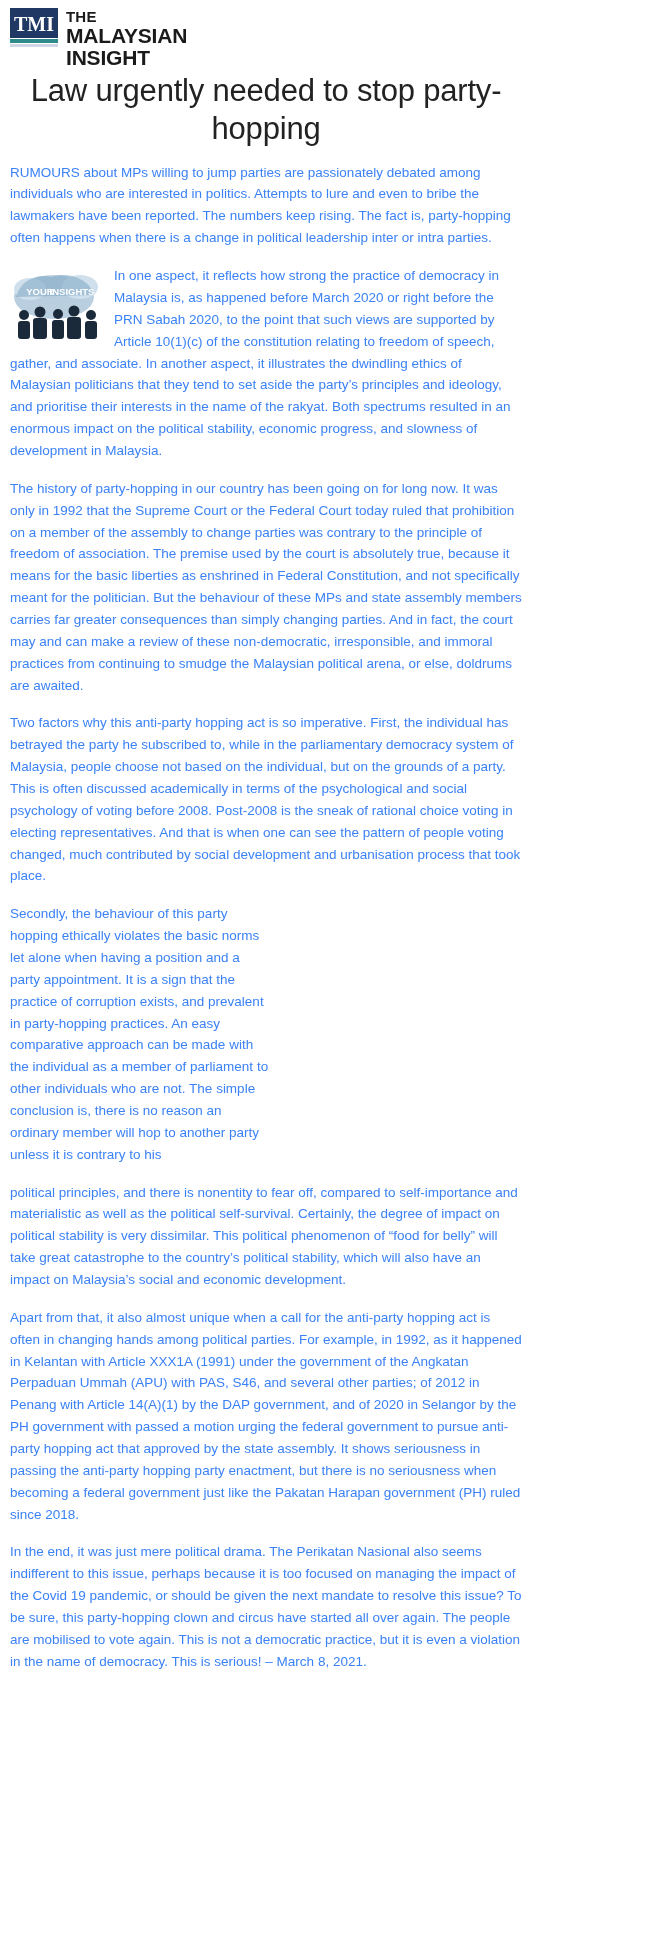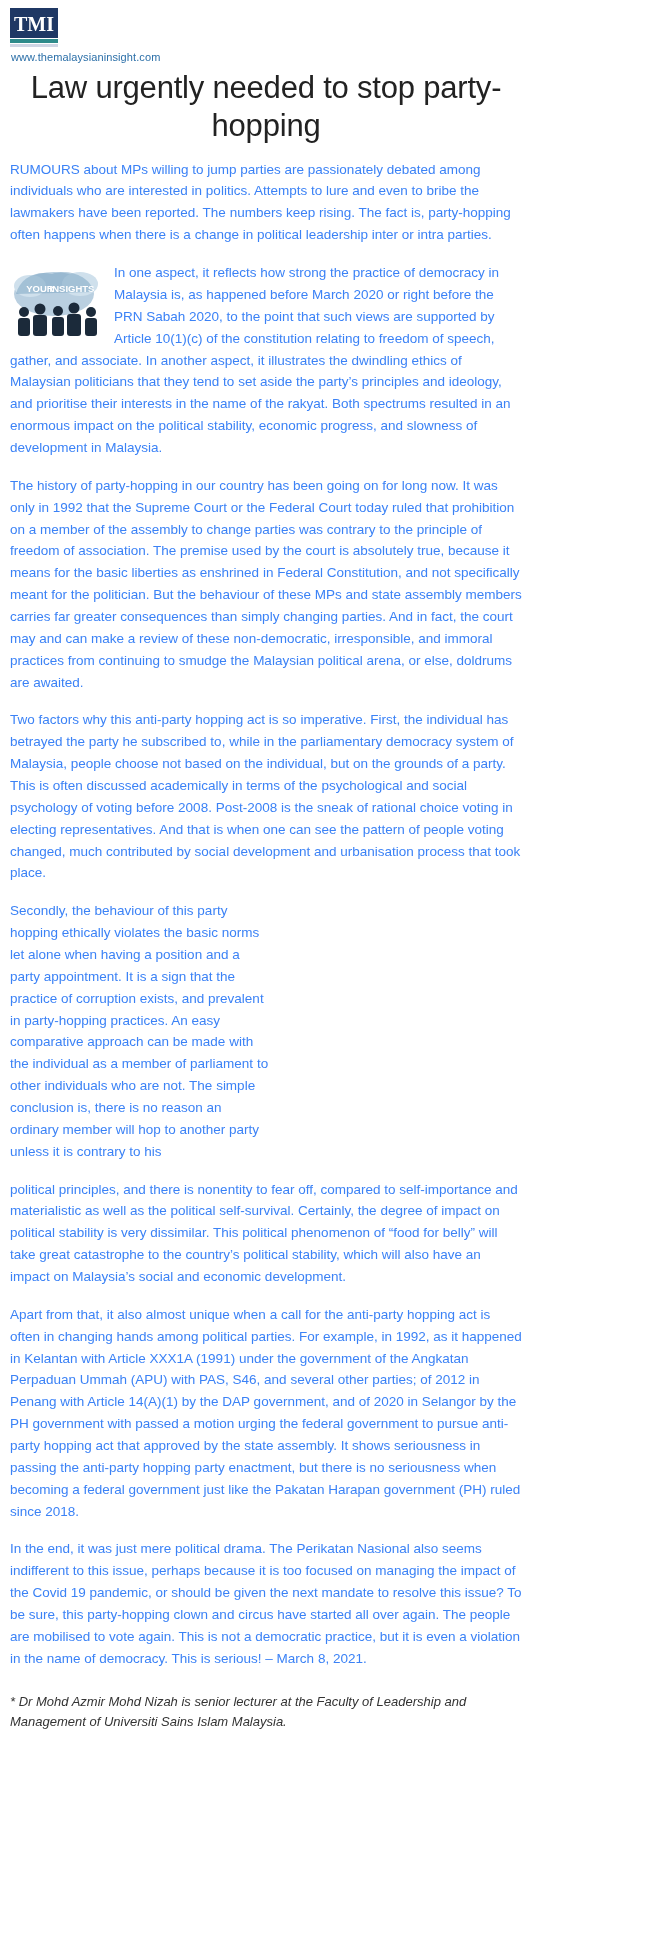--- a/index.html
+++ b/index.html
@@ -115,22 +115,26 @@
 
   <div class="masthead">
     <div class="logo-mark">
       <svg width="48" height="40" viewBox="0 0 48 40" xmlns="http://www.w3.org/2000/svg">
         <rect x="0" y="0" width="48" height="30" fill="#1f3864"></rect>
         <text x="24" y="23" font-family="Liberation Serif, serif" font-size="20" font-weight="bold" fill="#ffffff" text-anchor="middle">TMI</text>
         <rect x="0" y="31" width="48" height="4" fill="#2e8b8b"></rect>
         <rect x="0" y="36" width="48" height="3" fill="#cfd6e4"></rect>
       </svg>
     </div>
+    <div class="logo-words">
+      <div class="logo-line1">THE</div>
+      <div class="logo-line2">MALAYSIAN</div>
+      <div class="logo-line2">INSIGHT</div>
+    </div>
   </div>
-  <div class="masthead-url">www.themalaysianinsight.com</div>
 
   <h1 class="headline">Law urgently needed to stop party-hopping</h1>
 
   <p class="para">RUMOURS about MPs willing to jump parties are passionately debated among individuals who are interested in politics. Attempts to lure and even to bribe the lawmakers have been reported. The numbers keep rising. The fact is, party-hopping often happens when there is a change in political leadership inter or intra parties.</p>
 
   <div class="float-wrap">
     <div class="insights-graphic">
       <svg width="96" height="78" viewBox="0 0 96 78" xmlns="http://www.w3.org/2000/svg">
         <ellipse cx="44" cy="30" rx="40" ry="22" fill="#b9cfe0"></ellipse>
         <ellipse cx="20" cy="22" rx="16" ry="11" fill="#cfe0ec"></ellipse>
@@ -161,15 +165,14 @@
   <p class="para">Two factors why this anti-party hopping act is so imperative. First, the individual has betrayed the party he subscribed to, while in the parliamentary democracy system of Malaysia, people choose not based on the individual, but on the grounds of a party. This is often discussed academically in terms of the psychological and social psychology of voting before 2008. Post-2008 is the sneak of rational choice voting in electing representatives. And that is when one can see the pattern of people voting changed, much contributed by social development and urbanisation process that took place.</p>
 
   <p class="para narrow-col">Secondly, the behaviour of this party hopping ethically violates the basic norms let alone when having a position and a party appointment. It is a sign that the practice of corruption exists, and prevalent in party-hopping practices. An easy comparative approach can be made with the individual as a member of parliament to other individuals who are not. The simple conclusion is, there is no reason an ordinary member will hop to another party unless it is contrary to his</p>
 
   <p class="para">political principles, and there is nonentity to fear off, compared to self-importance and materialistic as well as the political self-survival. Certainly, the degree of impact on political stability is very dissimilar. This political phenomenon of “food for belly” will take great catastrophe to the country’s political stability, which will also have an impact on Malaysia’s social and economic development.</p>
 
   <p class="para">Apart from that, it also almost unique when a call for the anti-party hopping act is often in changing hands among political parties. For example, in 1992, as it happened in Kelantan with Article XXX1A (1991) under the government of the Angkatan Perpaduan Ummah (APU) with PAS, S46, and several other parties; of 2012 in Penang with Article 14(A)(1) by the DAP government, and of 2020 in Selangor by the PH government with passed a motion urging the federal government to pursue anti-party hopping act that approved by the state assembly. It shows seriousness in passing the anti-party hopping party enactment, but there is no seriousness when becoming a federal government just like the Pakatan Harapan government (PH) ruled since 2018.</p>
 
   <p class="para">In the end, it was just mere political drama. The Perikatan Nasional also seems indifferent to this issue, perhaps because it is too focused on managing the impact of the Covid 19 pandemic, or should be given the next mandate to resolve this issue? To be sure, this party-hopping clown and circus have started all over again. The people are mobilised to vote again. This is not a democratic practice, but it is even a violation in the name of democracy. This is serious! – March 8, 2021.</p>
 
-  <p class="footnote">* Dr Mohd Azmir Mohd Nizah is senior lecturer at the Faculty of Leadership and Management of Universiti Sains Islam Malaysia.</p>
 
 </div>
 
 </body></html>

